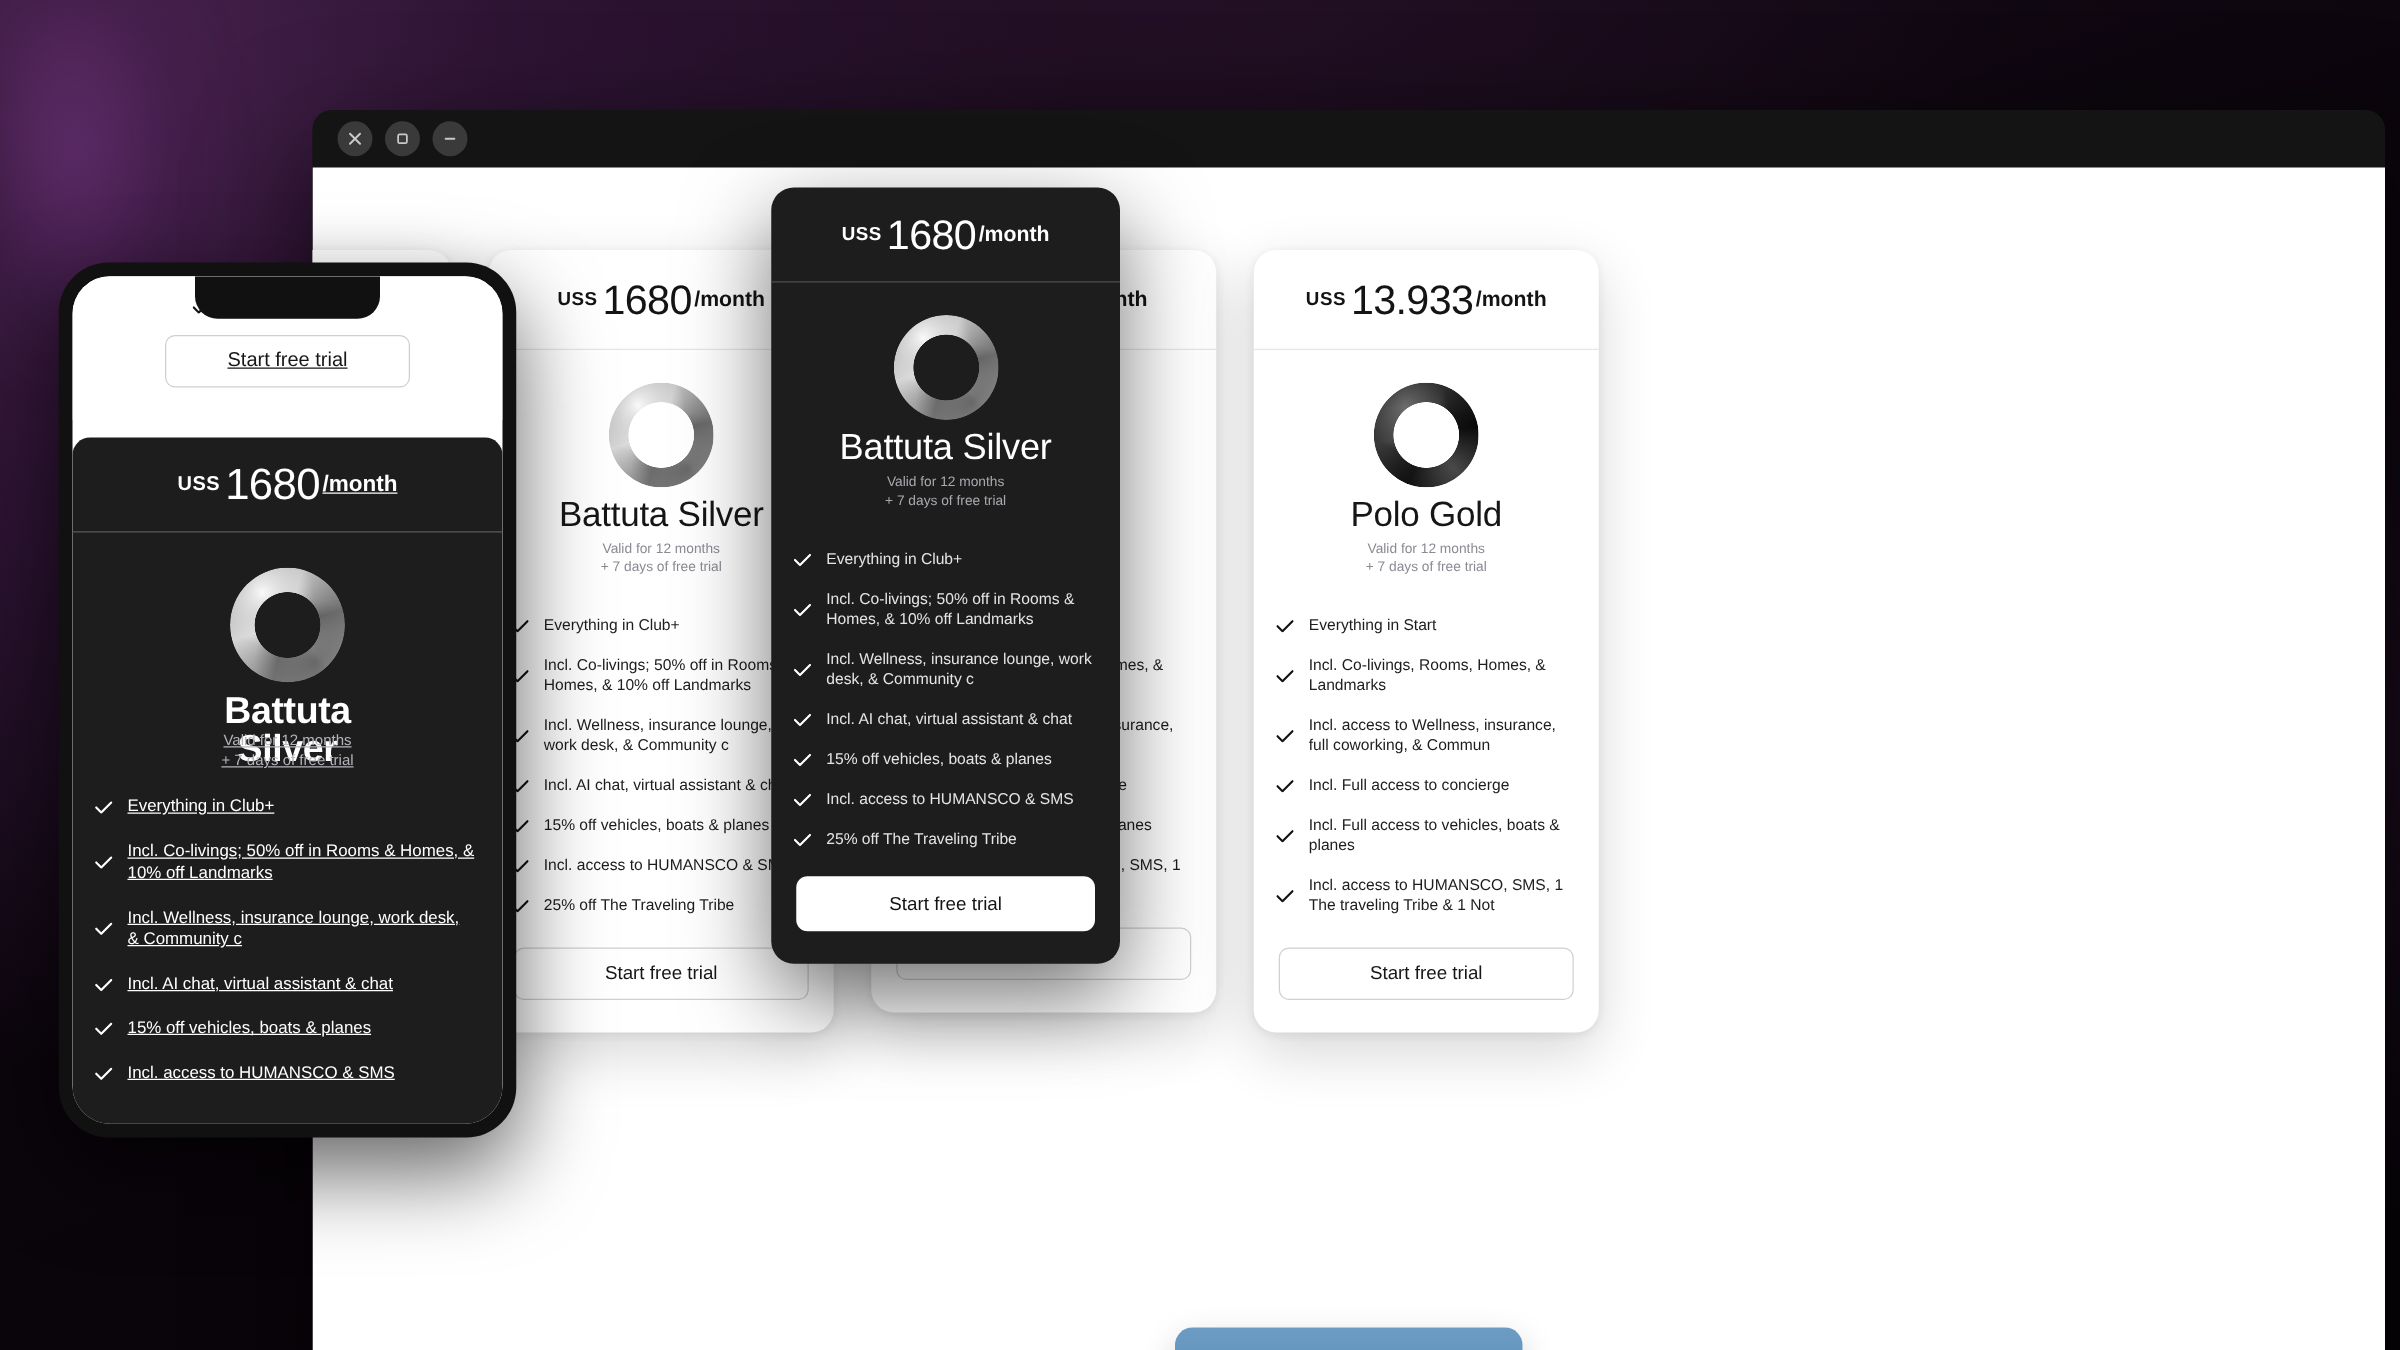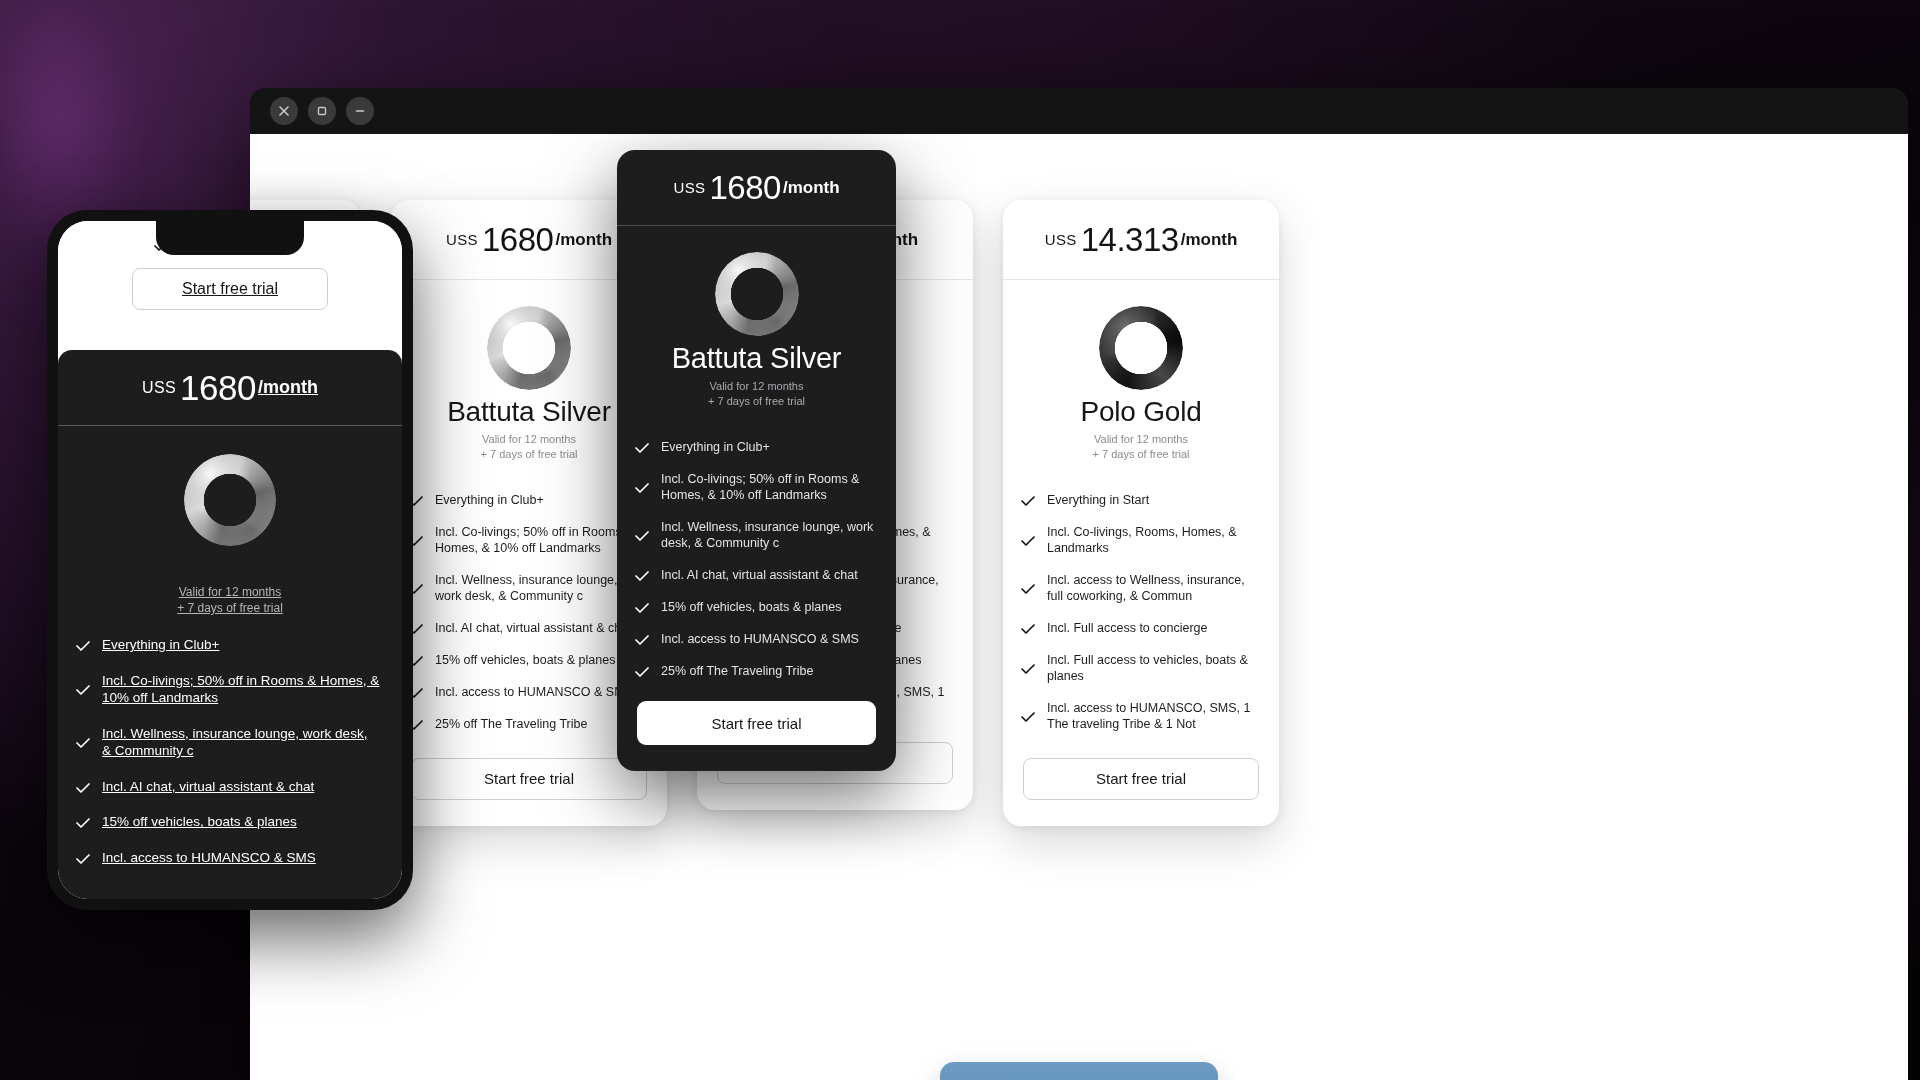--- a/index.html
+++ b/index.html
@@ -62,21 +62,21 @@
     overflow:hidden;
     padding-bottom:26px;
     font-family:"Liberation Sans", sans-serif;
   }
   .card.tall{ min-height:600px; }
   .price-row{
     height:80px; display:flex; align-items:center; justify-content:center;
     border-bottom:1px solid #e6e6e6;
     color:#141414;
   }
-  .cur{font-size:15px;letter-spacing:.4px;margin-right:4px;font-weight:400;}
+  .cur{font-size:15px;letter-spacing:.4px;margin-right:4px;font-weight:700;}
   .amt{font-size:33px;font-weight:300;letter-spacing:-.5px;line-height:1;text-align:center;}
   .per{font-size:17px;font-weight:700;margin-left:2px;}
 
   .ring-wrap{display:flex;justify-content:center;margin:26px 0 6px;}
   .ring{width:84px;height:84px;border-radius:50%;}
   .ring.red{
     background:
       radial-gradient(circle at 32% 26%, rgba(255,255,255,.35) 0%, rgba(255,255,255,0) 40%),
       radial-gradient(circle at 70% 78%, rgba(0,0,0,.45) 0%, rgba(0,0,0,0) 45%),
       conic-gradient(from 200deg,#8d0d12,#c21219,#9c0f14,#b81318,#8d0d12);
@@ -410,21 +410,21 @@
                 </svg>
               </span>
               <span class="txt">Incl. access to HUMANSCO, SMS, 1 The traveling Tribe &amp; 1 Not</span>
             </div>
           </div>
           <button class="cta">Start free trial</button>
         </div>
         <div class="card tall">
           <div class="price-row">
             <span class="cur">USS</span>
-            <span class="amt">14.313</span>
+            <span class="amt">13.933</span>
             <span class="per">/month</span>
           </div>
           <div class="ring-wrap">
             <div class="ring black"></div>
           </div>
           <div class="plan-name">Polo Gold</div>
           <div class="plan-sub"><span>Valid for 12 months</span><br><span>+ 7 days of free trial</span></div>
           <div class="feat-list">
             <div class="feat">
               <span class="chk">
@@ -574,20 +574,24 @@
     </div>
 
     <div class="ph-darkcard">
       <div class="ph-price">
         <span class="cur">USS</span>
         <span class="amt">1680</span>
         <span class="per">/month</span>
       </div>
       <div class="ph-ring ring silver"></div>
       <div class="ph-title-stack">
+        <div class="pn">
+          <span>Battuta</span><br>
+          <span>Silver</span>
+        </div>
         <div class="ps">
           <span>Valid for 12 months</span><br>
           <span>+ 7 days of free trial</span>
         </div>
       </div>
       <div class="ph-feats" id="phone-feats">
           <div class="feat">
             <span class="chk">
               <svg width="14" height="10" viewBox="0 0 14 10">
                 <path d="M1 5 L5 9 L13 1" stroke="#ffffff" stroke-width="1.7" fill="none" stroke-linecap="round" stroke-linejoin="round"></path>

